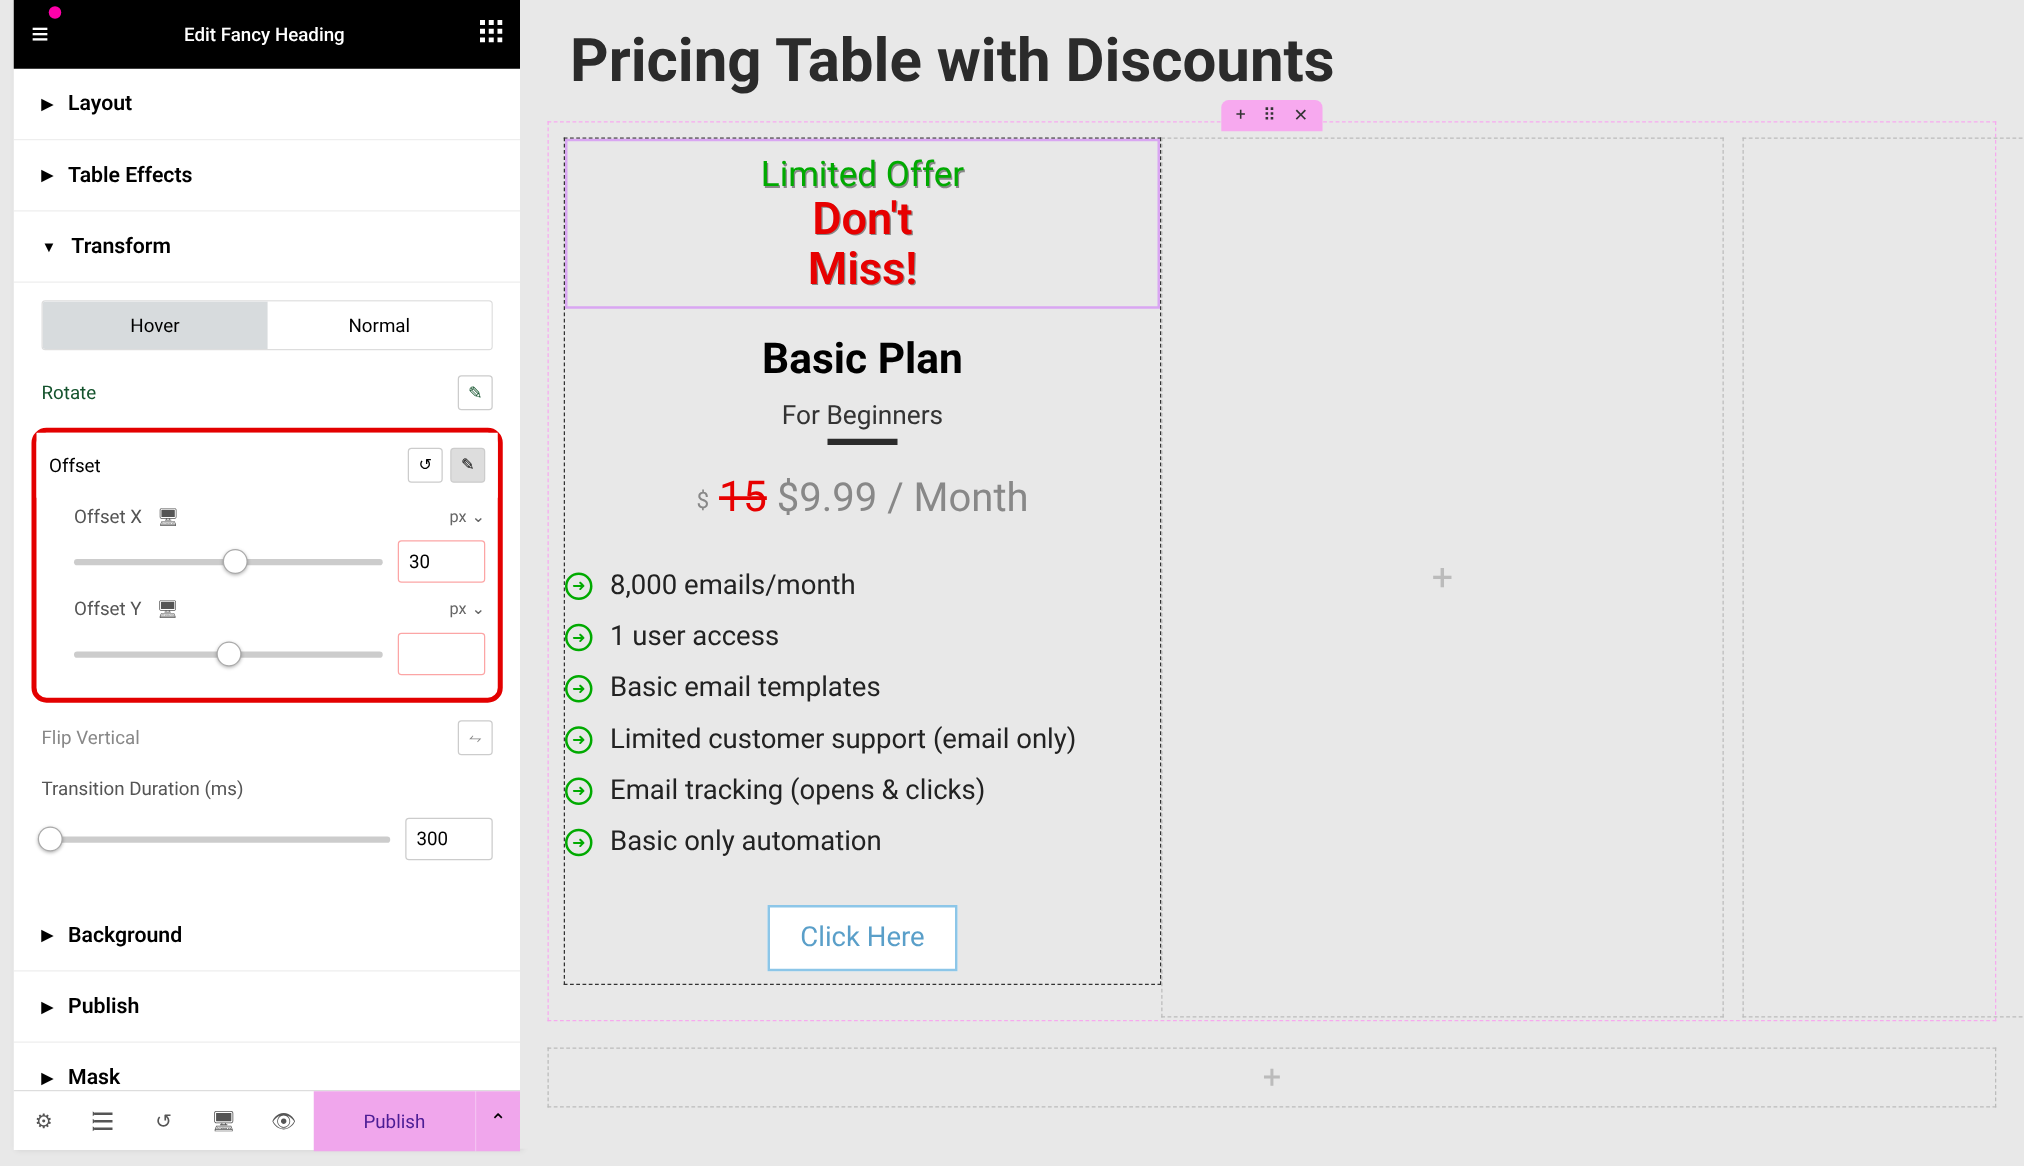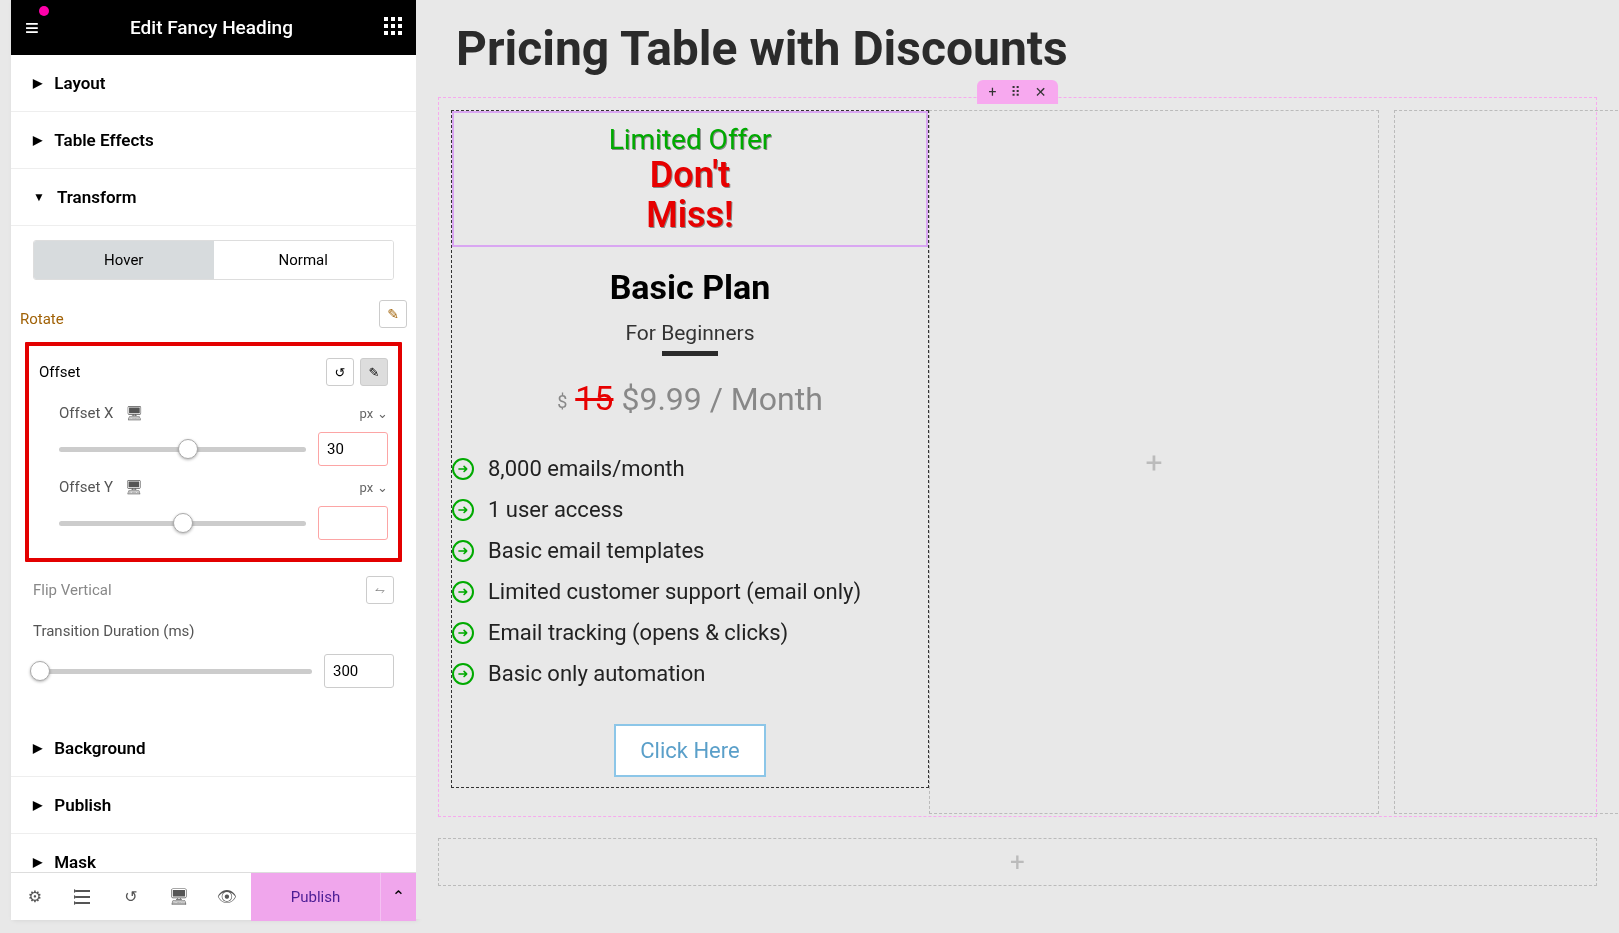--- a/index.html
+++ b/index.html
@@ -1,31 +1,31 @@
 <!DOCTYPE html>
 <html><head>
 <meta charset="utf-8">
 <style>
 *{margin:0;padding:0;box-sizing:border-box;font-family:-apple-system,BlinkMacSystemFont,"Segoe UI",Roboto,sans-serif}
 body{background:#e8e8e8;width:1619px;height:933px;position:relative;overflow:hidden}
 .sidebar{position:absolute;left:11px;top:0;width:405px;height:920px;background:#fff;display:flex;flex-direction:column;box-shadow:2px 0 5px rgba(0,0,0,.1)}
 .sidebar-header{background:#000;height:55px;display:flex;align-items:center;justify-content:space-between;padding:0 14px;position:relative}
 .hamburger{color:#fff;font-size:24px;cursor:pointer;position:relative}
 .hamburger::after{content:"";position:absolute;top:-8px;right:-10px;width:10px;height:10px;border-radius:50%;background:#f0a}
-.sidebar-title{color:#fff;font-size:19px;font-weight:500}
+.sidebar-title{color:#fff;font-size:15px;font-weight:500}
 .grid-icon{color:#fff;font-size:18px;cursor:pointer}
 .section-list{flex:1;overflow-y:auto}
 .section-item{padding:18px 22px;border-bottom:1px solid #eee;display:flex;align-items:center;cursor:pointer;font-size:17px;font-weight:600}
 .section-item .caret{margin-right:12px;font-size:12px}
 .state-tabs{display:flex;margin:14px 22px 10px;border:1px solid #ddd;border-radius:3px;overflow:hidden}
 .state-tab{flex:1;text-align:center;padding:10px 0;font-size:15px;background:#fff;cursor:pointer}
 .state-tab.active{background:#d7dbdd}
-.row{display:flex;align-items:flex-end;justify-content:space-between;padding:10px 9px;font-size:15px;color:#a16207}
+.row{display:flex;align-items:center;justify-content:space-between;padding:10px 22px;font-size:15px;color:#14532d}
 .edit-btn{width:28px;height:28px;border:1px solid #ccc;border-radius:3px;display:flex;align-items:center;justify-content:center;font-size:14px;cursor:pointer;background:#fff}
-.highlight-box{border:4px solid #e30000;margin:4px 14px;padding-bottom:12px;border-radius:1px}
+.highlight-box{border:4px solid #e30000;margin:4px 14px;padding-bottom:12px;border-radius:12px}
 .offset-header{display:flex;align-items:center;justify-content:space-between;padding:12px 10px;background:#fff}
 .offset-header .lbl{font-size:15px}
 .icon-buttons{display:flex;gap:6px}
 .icon-sq{width:28px;height:28px;border:1px solid #ccc;border-radius:3px;display:flex;align-items:center;justify-content:center;font-size:13px;cursor:pointer;background:#fff}
 .icon-sq.active{background:#ddd}
 .slider-row{padding:6px 10px 6px 30px}
 .slider-label-row{display:flex;align-items:center;justify-content:space-between;font-size:15px;color:#555;margin-bottom:10px}
 .device-icon{font-size:14px;margin-left:12px}
 .unit-select{font-size:13px;color:#666;display:flex;align-items:center;gap:4px;cursor:pointer}
 .slider-control{display:flex;align-items:center;gap:12px}

